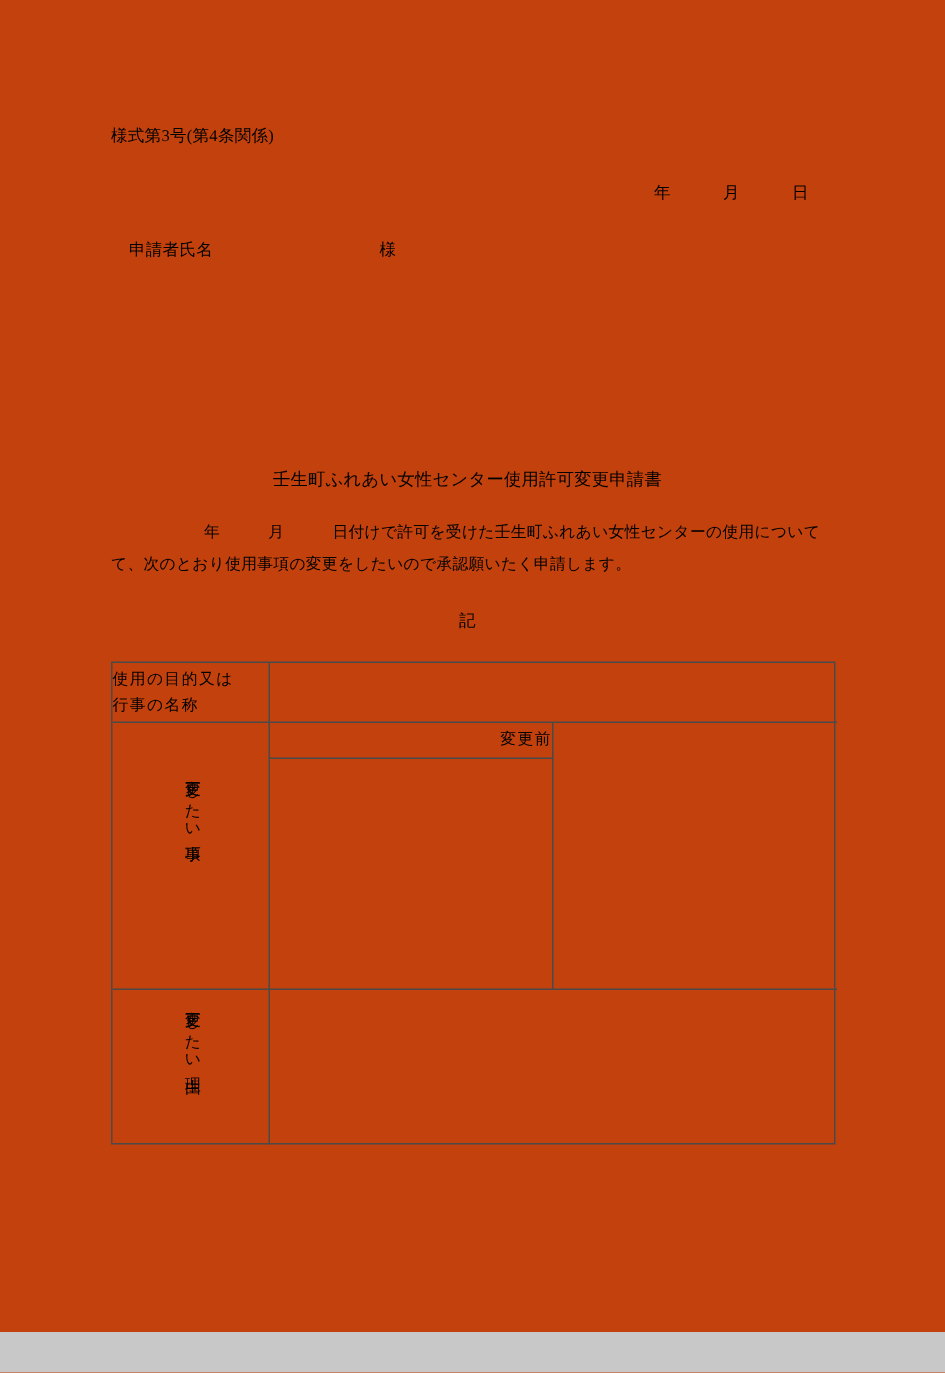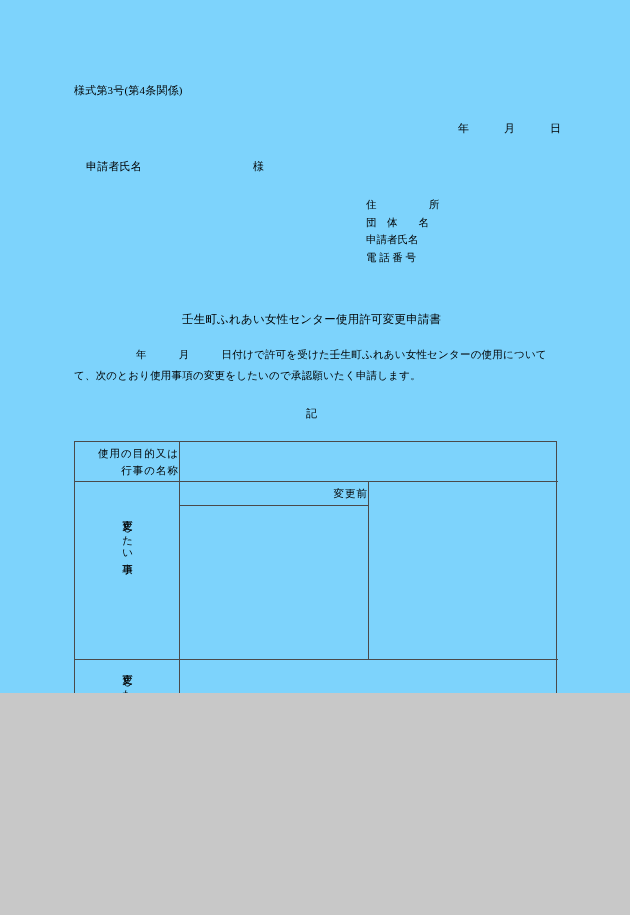--- a/index.html
+++ b/index.html
@@ -6,41 +6,41 @@
     margin: 0;
     padding: 0;
     background: #c8c8c8;
   }
   body {
     font-family: "Liberation Serif", "DejaVu Serif", serif;
   }
   .page {
     position: relative;
     width: 630px;
-    height: 693px;
-    background: #7dd3fc;
+    height: 888px;
+    background: #c2410c;
     box-sizing: border-box;
     overflow: hidden;
   }
   .doc {
     position: absolute;
     left: 0;
     top: 0;
     width: 630px;
     height: 915px;
   }
   .t {
     position: absolute;
     color: #000;
     white-space: pre;
     font-size: 10.5px;
     letter-spacing: 0.2px;
   }
   .form-no   { left: 74px;  top: 83px;  font-size: 11px; }
-  .date-line { left: 458px; top: 121px; font-size: 11px; letter-spacing: 0.5px; }
+  .date-line { left: 436px; top: 121px; font-size: 11px; letter-spacing: 0.5px; }
   .mayor     { left: 86px;  top: 159px; font-size: 11px; }
   .sama      { left: 253px; top: 159px; font-size: 11px; }
 
   .addr-block { position: absolute; left: 366px; top: 196px; font-size: 10.5px; line-height: 17.5px; }
   .addr-block div { white-space: pre; }
 
   .doc-title { left: 182px; top: 312px; font-size: 11.5px; }
 
   .body1 { left: 136px; top: 348px; font-size: 10.5px; }
   .body2 { left: 74px;  top: 369px; font-size: 10.5px; }
@@ -65,21 +65,21 @@
   .bb { border-bottom: 1px solid #4a4a4a; }
   .br { border-right: 1px solid #4a4a4a; }
 
   
   .r1-label { left: 0;   top: 0;  width: 105px; height: 40px; }
   .r1-value { left: 105px; top: 0; width: 378px; height: 40px; }
 
   .r1-label-inner {
     font-size: 10.5px;
     line-height: 17px;
-    text-align: right;
+    text-align: left;
     padding-top: 3px;
     letter-spacing: 1px;
   }
 
   
   .r2-label { left: 0;   top: 40px; width: 105px; height: 24px; }
   .r2-before{ left: 105px; top: 40px; width: 189px; height: 24px; }
   .r2-after { left: 294px; top: 40px; width: 189px; height: 24px; }
   .hdr {
     font-size: 10.5px;
@@ -121,26 +121,20 @@
 <div class="page">
   <div class="doc">
 
     <div class="t form-no">様式第3号(第4条関係)</div>
 
     <div class="t date-line">年　　　月　　　日</div>
 
     <div class="t mayor">申請者氏名</div>
     <div class="t sama">様</div>
 
-    <div class="addr-block">
-      <div>住　　　　　所</div>
-      <div>団　体　　名</div>
-      <div>申請者氏名</div>
-      <div>電 話 番 号</div>
-    </div>
 
     <div class="t doc-title">壬生町ふれあい女性センター使用許可変更申請書</div>
 
     <div class="t body1">年　　　月　　　日付けで許可を受けた壬生町ふれあい女性センターの使用について</div>
     <div class="t body2">て、次のとおり使用事項の変更をしたいので承認願いたく申請します。</div>
 
     <div class="t ki">記</div>
 
     <div class="tbl">
 

